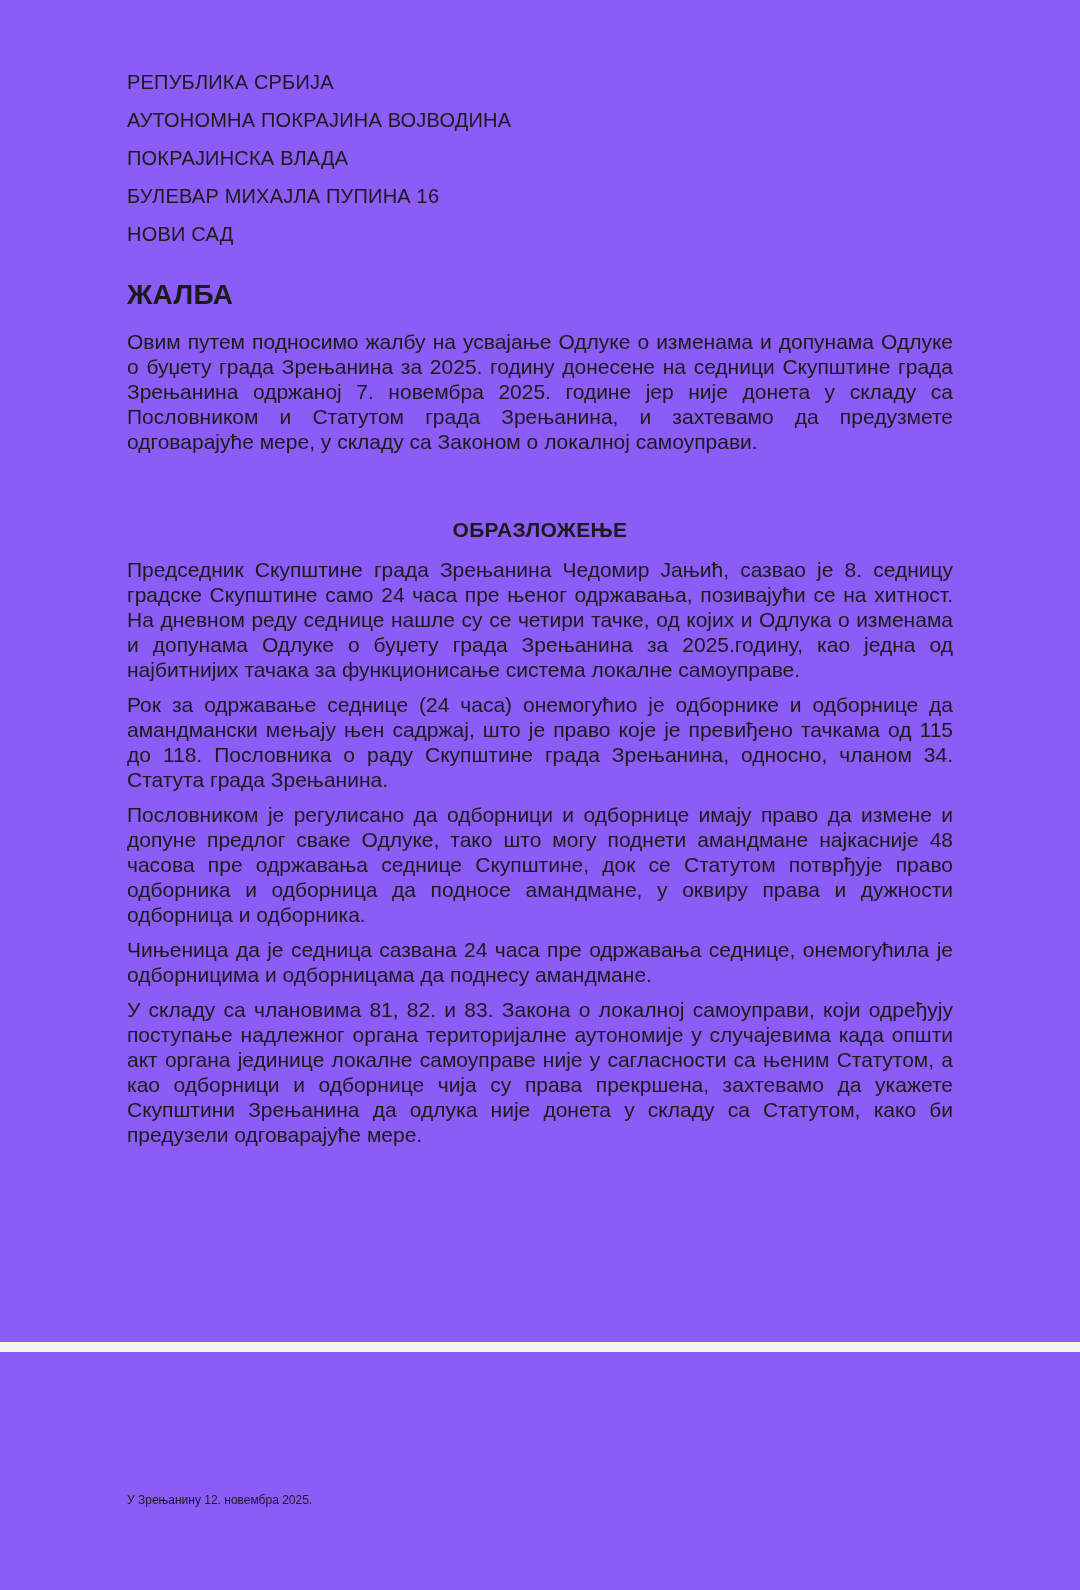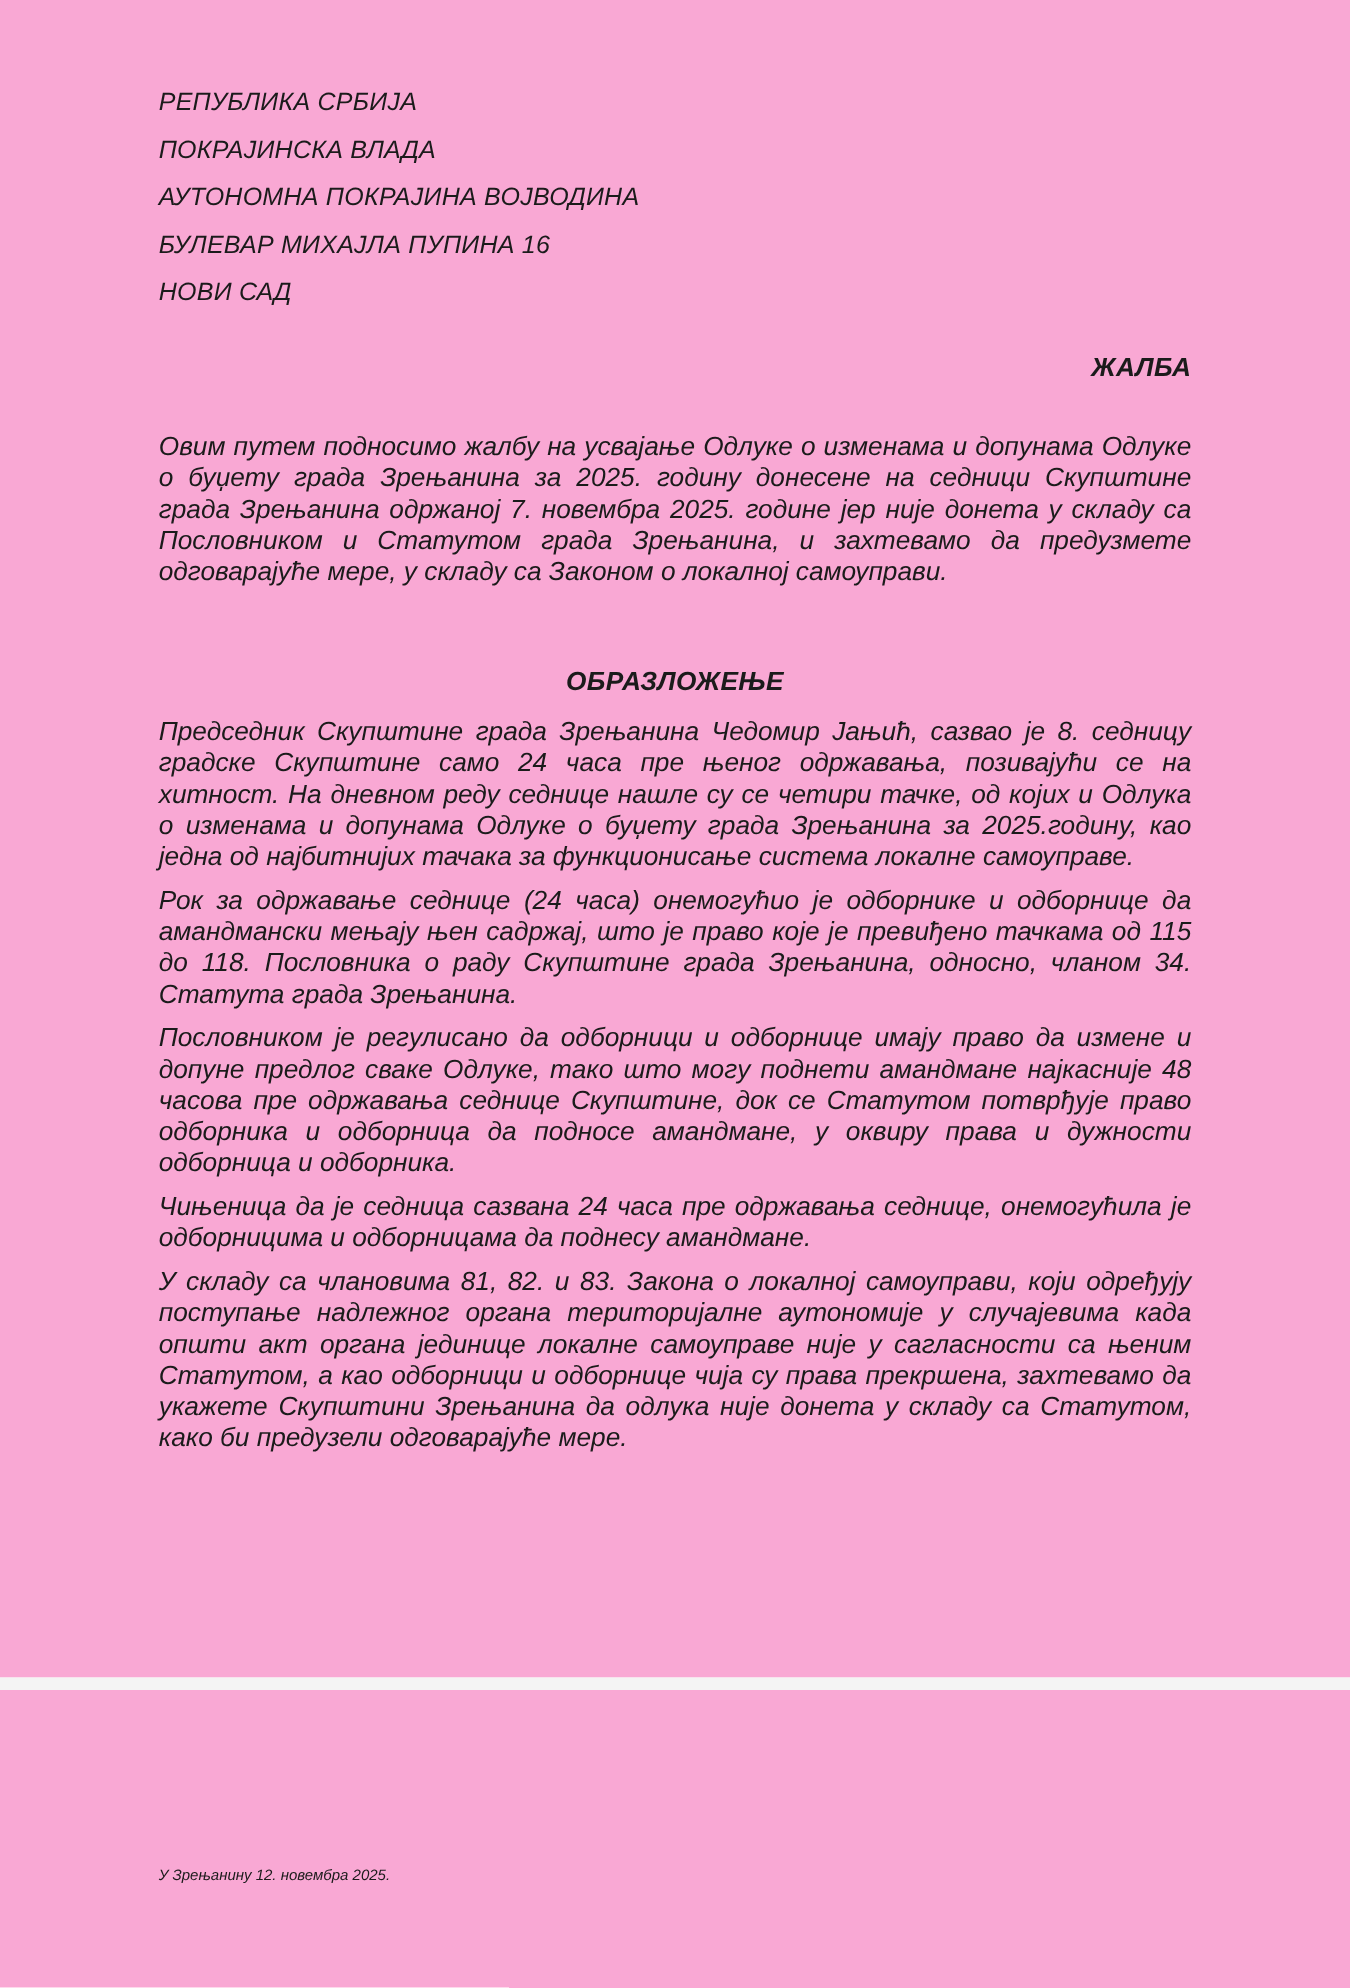--- a/index.html
+++ b/index.html
@@ -7,24 +7,23 @@
     width: 1080px;
     background: #ffffff;
     font-family: "Liberation Sans", "DejaVu Sans", sans-serif;
   }
   body {
     height: 1590px;
     overflow: hidden;
     color: #1b1b1b;
   }
   .page {
-    background: #f9a8d4;
+    background: #8b5cf6;
     padding-left: 127px;
     padding-right: 127px;
-    font-style: italic;
   }
   .page-1 {
     height: 1342px;
     padding-top: 70px;
   }
   .page-gap {
     height: 10px;
     width: 100%;
     background: #f4f4f4;
   }
@@ -32,26 +31,26 @@
     height: 238px;
     padding-top: 136px;
   }
   .recipient-block p {
     font-size: 20px;
     line-height: 25px;
     margin-bottom: 13px;
     letter-spacing: 0.2px;
   }
   .doc-title {
-    font-size: 21px;
+    font-size: 28px;
     line-height: 26px;
     font-weight: bold;
-    text-align: right;
+    text-align: left;
     margin-top: 35px;
-    margin-bottom: 37px;
+    margin-bottom: 21px;
     letter-spacing: 0.3px;
   }
   .section-heading {
     font-size: 21px;
     line-height: 26px;
     font-weight: bold;
     text-align: center;
     margin-top: 63px;
     margin-bottom: 14px;
     letter-spacing: 0.3px;
@@ -69,22 +68,22 @@
     text-align: left;
   }
 </style>
 </head>
 <body>
 
 <div class="page page-1">
 
   <div class="recipient-block">
     <p>РЕПУБЛИКА СРБИЈА</p>
+    <p>АУТОНОМНА ПОКРАЈИНА ВОЈВОДИНА</p>
     <p>ПОКРАЈИНСКА ВЛАДА</p>
-    <p>АУТОНОМНА ПОКРАЈИНА ВОЈВОДИНА</p>
     <p>БУЛЕВАР МИХАЈЛА ПУПИНА 16</p>
     <p>НОВИ САД</p>
   </div>
 
   <h1 class="doc-title">ЖАЛБА</h1>
 
   <p class="para">Овим путем подносимо жалбу на усвајање Одлуке о изменама и допунама Одлуке о буџету града Зрењанина за 2025. годину донесене на седници Скупштине града Зрењанина одржаној 7. новембра 2025. године јер није донета у складу са Пословником и Статутом града Зрењанина, и захтевамо да предузмете одговарајуће мере, у складу са Законом о локалној самоуправи.</p>
 
   <h2 class="section-heading">ОБРАЗЛОЖЕЊЕ</h2>
 

